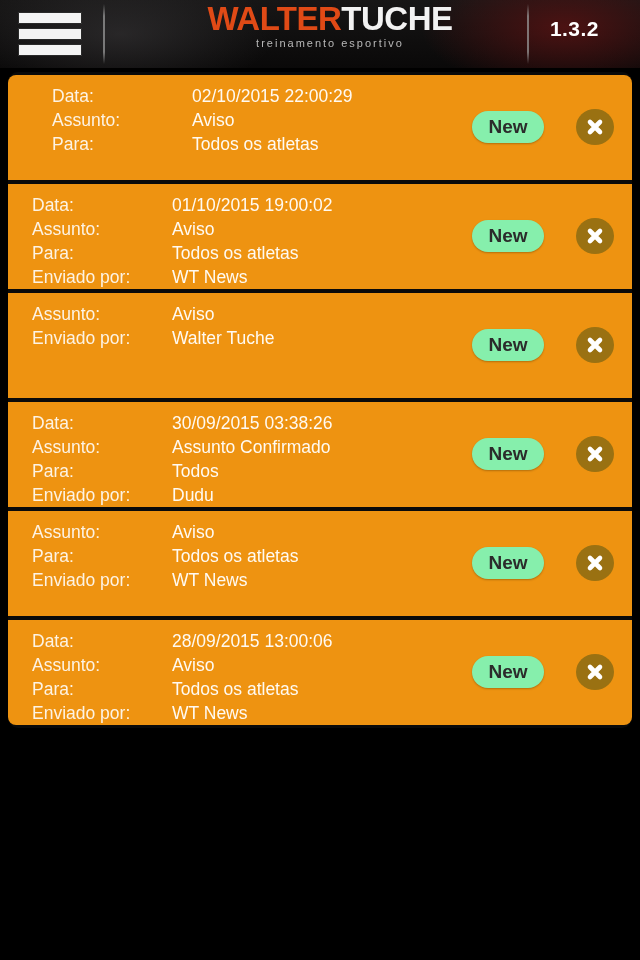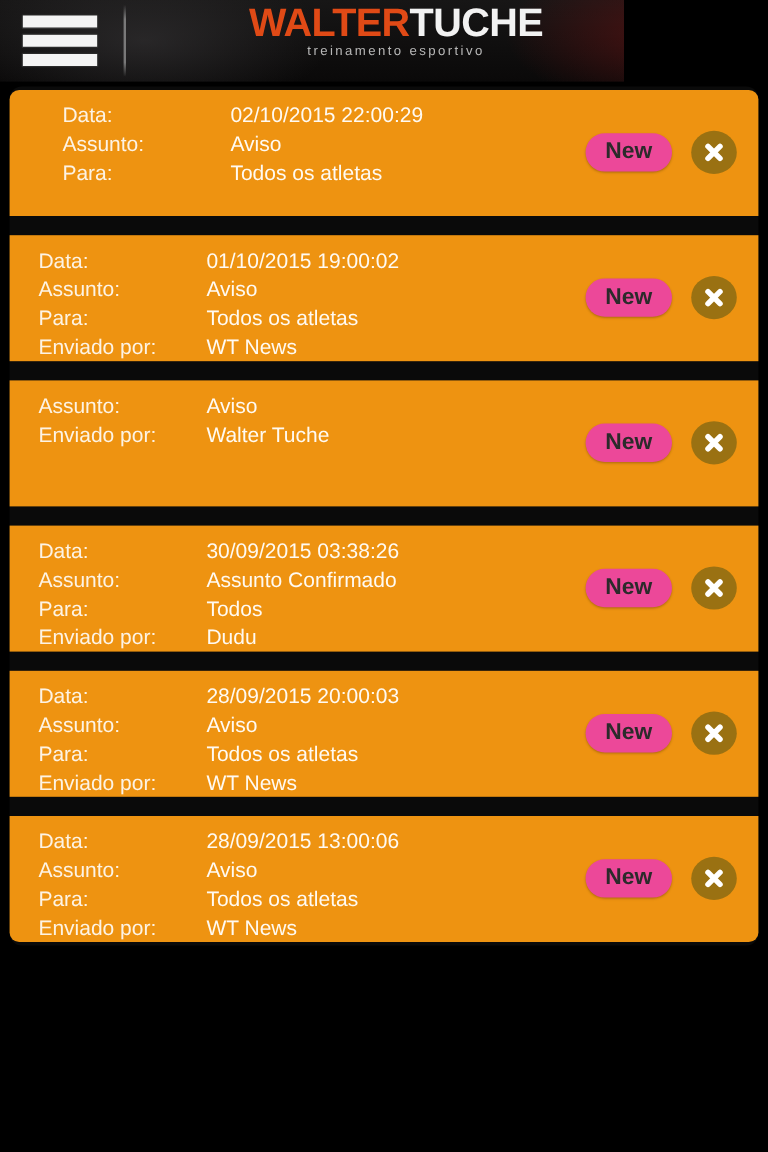--- a/index.html
+++ b/index.html
@@ -11,21 +11,21 @@
     width: 640px;
     height: 960px;
     overflow: hidden;
     font-family: "Liberation Sans", sans-serif;
     -webkit-font-smoothing: antialiased;
   }
 
   
   .header {
     position: relative;
-    width: 520px;
+    width: 640px;
     height: 68px;
     background:
       radial-gradient(ellipse 220px 90px at 120px 50%, rgba(60,58,60,0.55) 0%, rgba(20,19,20,0.0) 70%),
       radial-gradient(ellipse 200px 90px at 565px 40%, rgba(86,18,18,0.85) 0%, rgba(18,12,12,0.0) 72%),
       linear-gradient(180deg, #171616 0%, #111010 45%, #0a0909 100%);
     overflow: hidden;
   }
   .hdr-sep {
     position: absolute;
     top: 4px;
@@ -112,45 +112,45 @@
   }
   .card:first-child {
     border-top-left-radius: 8px;
     border-top-right-radius: 8px;
     padding-left: 44px;
   }
   .card:last-child {
     border-bottom-left-radius: 8px;
     border-bottom-right-radius: 8px;
   }
-  .card + .card { margin-top: 16px; }
+  .card + .card { margin-top: 4px; }
 
   .row {
     height: 24px;
     line-height: 24px;
     white-space: nowrap;
   }
   .lbl {
     display: inline-block;
     width: 140px;
     font-size: 17.5px;
     color: #fdf3e4;
   }
   .val {
     font-size: 17.5px;
     color: #fffaf2;
   }
 
   .new-badge {
     position: absolute;
-    right: 72px;
+    right: 88px;
     top: 36px;
     width: 72px;
     height: 32px;
-    background: #ec4899;
+    background: #86efac;
     border-radius: 16px;
     box-shadow: 0 1px 2px rgba(0,0,0,0.25);
     display: flex;
     align-items: center;
     justify-content: center;
     font-size: 19px;
     font-weight: bold;
     color: #2b2b2b;
     cursor: pointer;
     box-sizing: border-box;
@@ -260,23 +260,20 @@
     <div class="new-badge">New</div>
     <div class="del-btn">
       <svg width="22" height="22" viewBox="0 0 22 22">
         <path d="M6 6 L16 16 M16 6 L6 16" stroke="#ffffff" stroke-width="4.6" stroke-linecap="round"></path>
       </svg>
     </div>
   </div>
 
   <div class="card">
     <div class="row">
-      <span class="lbl">Data:</span><span class="val">28/09/2015 20:00:03</span>
-    </div>
-    <div class="row">
       <span class="lbl">Assunto:</span><span class="val">Aviso</span>
     </div>
     <div class="row">
       <span class="lbl">Para:</span><span class="val">Todos os atletas</span>
     </div>
     <div class="row">
       <span class="lbl">Enviado por:</span><span class="val">WT News</span>
     </div>
     <div class="new-badge">New</div>
     <div class="del-btn">

